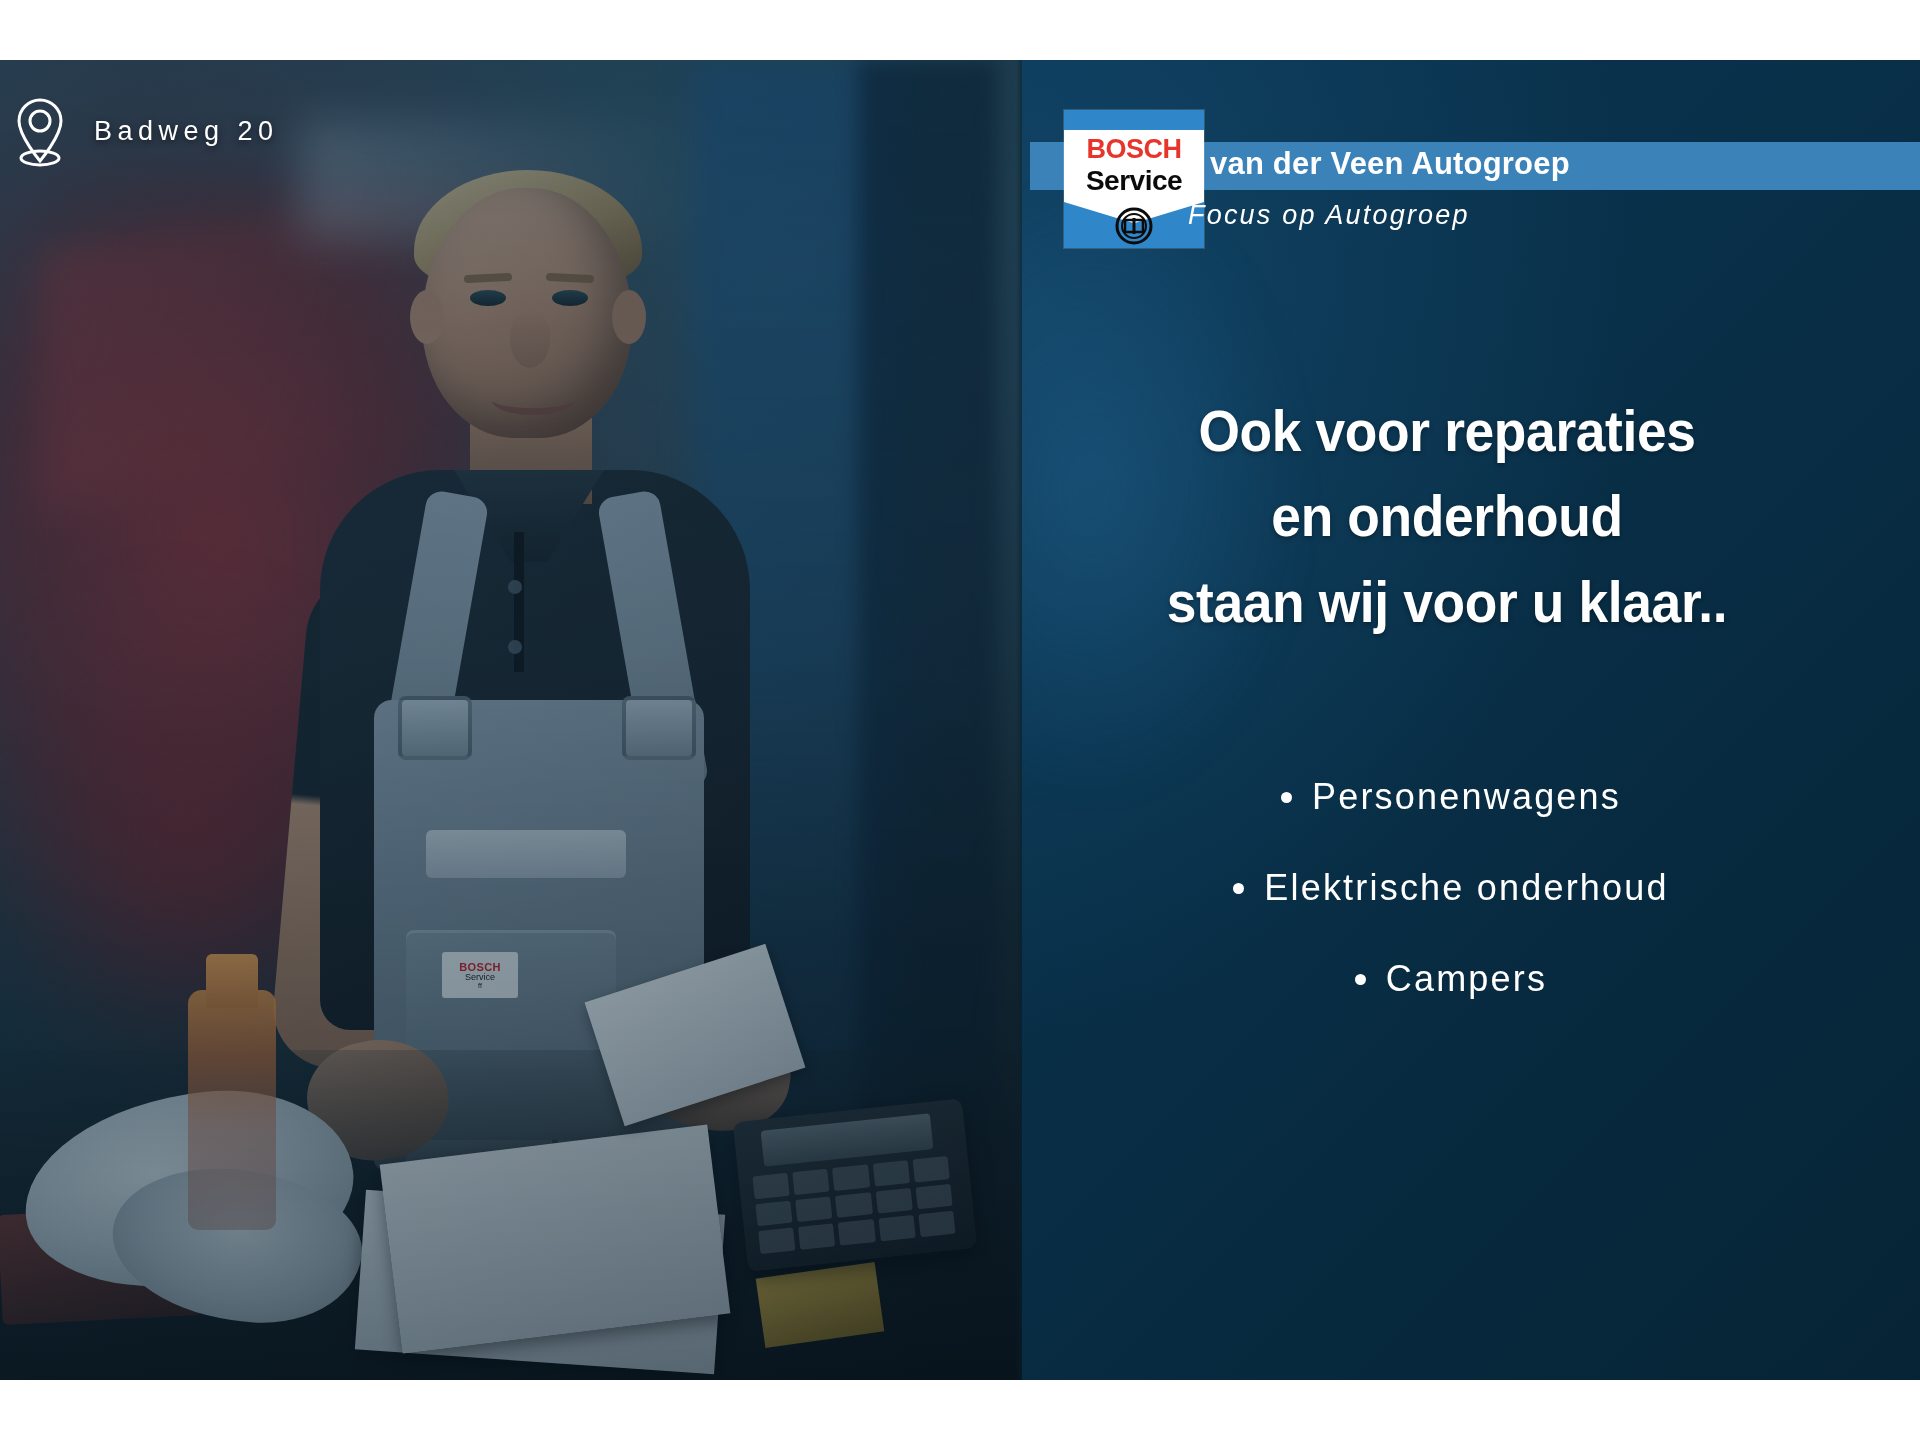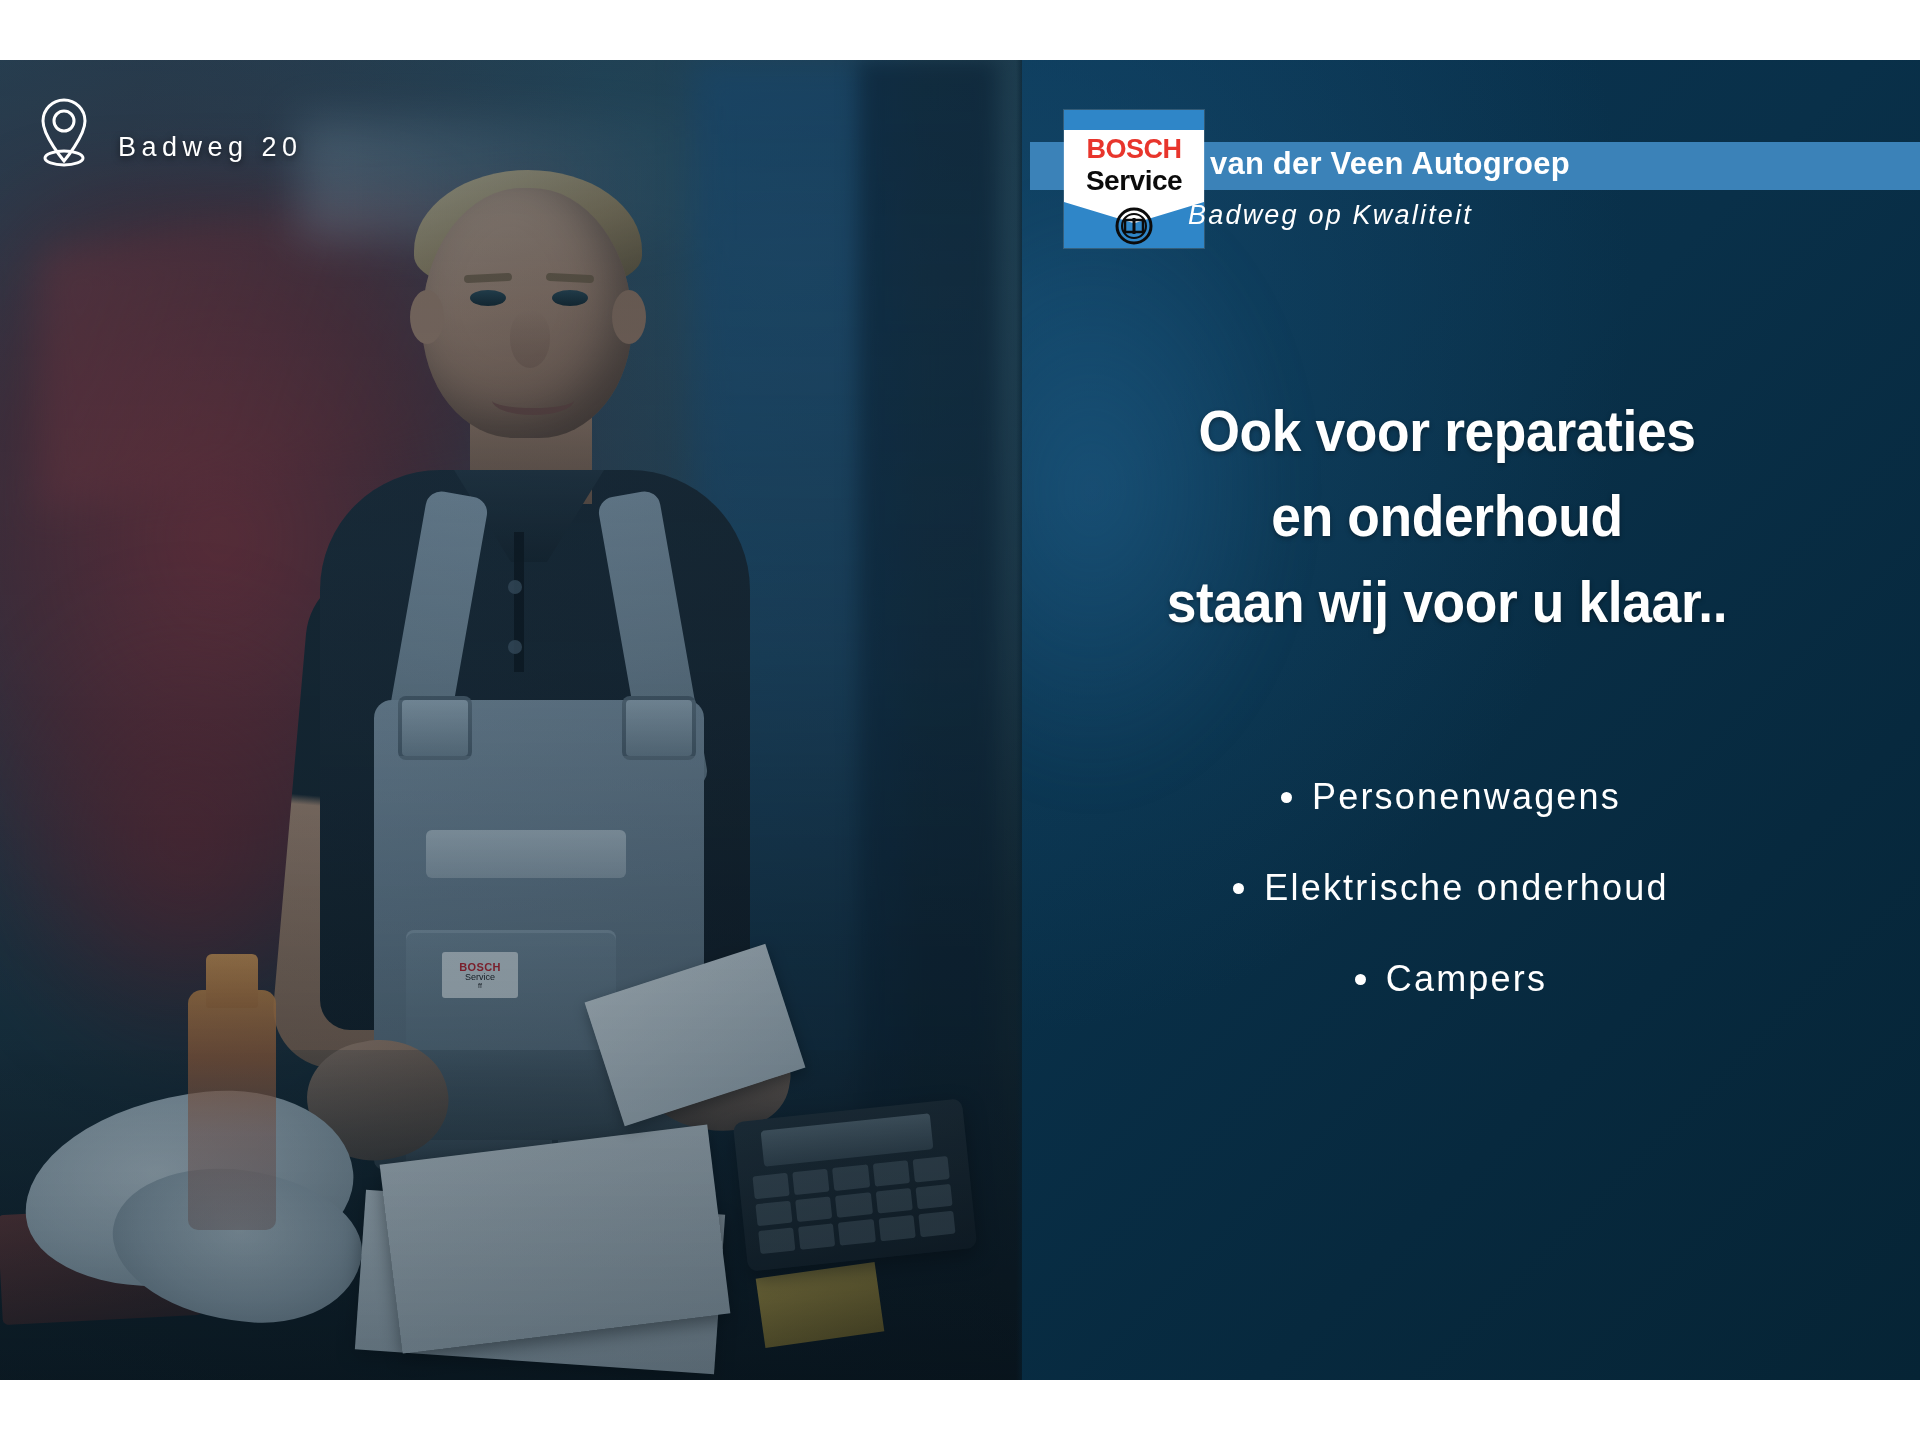--- a/index.html
+++ b/index.html
@@ -278,22 +278,22 @@
     background:linear-gradient(180deg, rgba(16,46,66,.28) 0%, rgba(14,38,56,.18) 45%, rgba(8,22,32,.42) 100%);
     mix-blend-mode:multiply;
   }
   .photo-tint{
     position:absolute;inset:0;
     background:linear-gradient(115deg, rgba(30,78,108,.22), rgba(12,36,54,.30));
   }
 
   
   .address{
-    position:absolute;left:36px;top:96px;
-    display:flex;align-items:flex-end;gap:26px;
+    position:absolute;left:12px;top:96px;
+    display:flex;align-items:center;gap:26px;
     z-index:6;
   }
   .pin-icon{width:56px;height:72px;flex:0 0 auto;}
   .address-lines{
     color:#ffffff;
     font-size:27px;
     letter-spacing:5.5px;
     line-height:1.52;
     text-shadow:0 2px 7px rgba(0,0,0,.6);
     white-space:nowrap;
@@ -519,21 +519,21 @@
           <svg viewBox="0 0 40 40" width="40" height="40">
             <circle cx="20" cy="20" r="17" fill="none" stroke="#0b0b0b" stroke-width="3"></circle>
             <circle cx="20" cy="20" r="12" fill="none" stroke="#0b0b0b" stroke-width="2"></circle>
             <rect x="11" y="14" width="18" height="12" fill="none" stroke="#0b0b0b" stroke-width="2.5"></rect>
             <rect x="18.5" y="12" width="3" height="16" fill="#0b0b0b"></rect>
           </svg>
         </span>
       </div>
 
       <div class="brand-name">van der Veen Autogroep</div>
-      <div class="brand-tagline">Badweg op Kwaliteit</div>
+      <div class="brand-tagline">Focus op Autogroep</div>
     </div>
 
     <div class="headline">
       <div>Ook voor reparaties</div>
       <div>en onderhoud</div>
       <div>staan wij voor u klaar..</div>
     </div>
 
     <div class="bullets">
       <div class="bullet-row">

